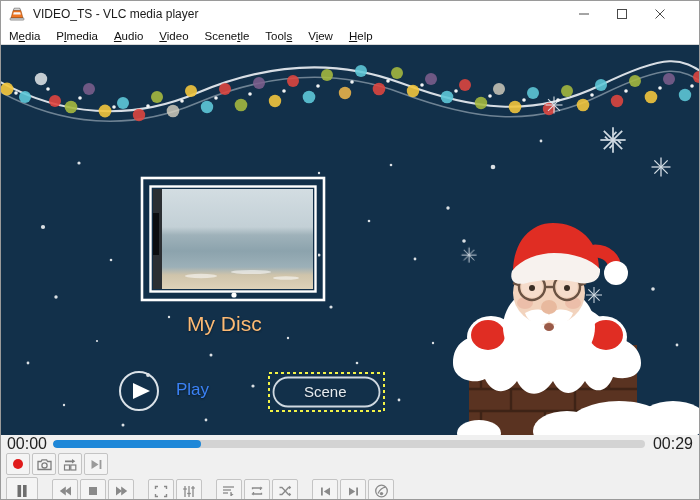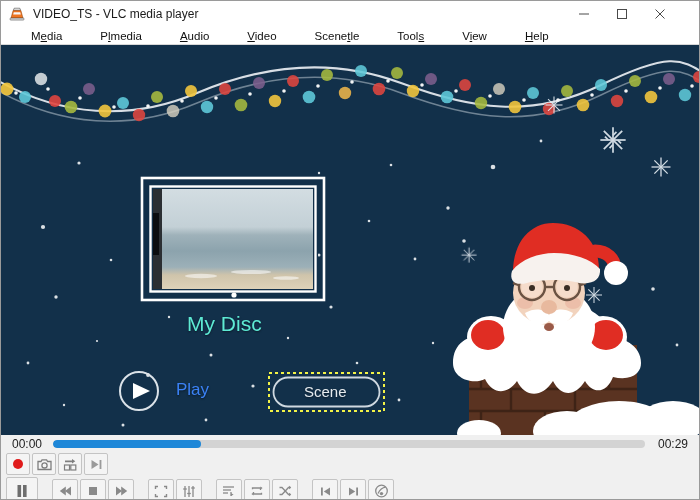--- a/index.html
+++ b/index.html
@@ -17,38 +17,38 @@
             display:flex;align-items:center;box-sizing:border-box;}
   .app-icon{width:18px;height:16px;margin-left:7px;position:relative;flex:none;}
   .title-text{font-size:12px;color:#1a1a1a;margin-left:7px;white-space:nowrap;}
   .wbtns{margin-left:auto;display:flex;height:26px;}
   .wbtn{width:38px;height:26px;display:flex;align-items:center;justify-content:center;}
   .wbtn svg{display:block;}
 
   
   .menubar{position:absolute;left:0;top:26px;width:700px;height:18px;background:#ffffff;
            display:flex;align-items:center;border-bottom:1px solid #d8d8d8;box-sizing:border-box;}
-  .menu-item{font-size:11.5px;color:#101010;padding:0 8px;white-space:nowrap;cursor:default;margin-left:22px;}
+  .menu-item{font-size:11.5px;color:#101010;padding:0 8px;white-space:nowrap;cursor:default;}
   .menu-item u{text-decoration:underline;}
 
   
   .video{position:absolute;left:0;top:44px;width:700px;height:390px;background:#12304a;overflow:hidden;}
   .video svg{position:absolute;left:0;top:0;}
 
   .vtext{position:absolute;color:#d3dae0;text-shadow:0 1px 2px rgba(0,0,0,.45);
          white-space:nowrap;user-select:none;}
-  .lbl-disc{left:186px;top:267px;font-size:21px;color:#5eead4;}
+  .lbl-disc{left:186px;top:267px;font-size:21px;color:#fdba74;}
   .lbl-play{left:175px;top:335px;font-size:17px;color:#3b82f6;}
   .lbl-scene{left:303px;top:338px;font-size:15px;color:#e6ebef;}
   .lbl-videots{left:288px;top:389px;font-size:24px;color:#c8d1d8;letter-spacing:.5px;}
 
   
   .bottom{position:absolute;left:0;top:434px;width:700px;height:64px;background:#f0f0f0;}
   .seekrow{position:absolute;left:0;top:0;width:700px;height:18px;display:flex;align-items:center;}
-  .tm{font-size:12px;color:#222;width:52px;text-align:center;flex:none;}
+  .tm{font-size:16px;color:#222;width:52px;text-align:center;flex:none;}
   .tm.right{width:56px;}
   .seek{position:relative;flex:1;height:8px;background:#d3d3d3;border-radius:4px;overflow:hidden;}
   .seek-fill{position:absolute;left:0;top:0;height:8px;background:#1e87d8;border-radius:4px;}
 
   .toolrow{position:absolute;left:5px;display:flex;align-items:center;}
   .toolrow.r1{top:18px;}
   .toolrow.r2{top:42px;}
 
   .btn{background:#f4f4f4;border:1px solid #c4c4c4;border-radius:2px;
        display:flex;align-items:center;justify-content:center;margin-right:2px;}

